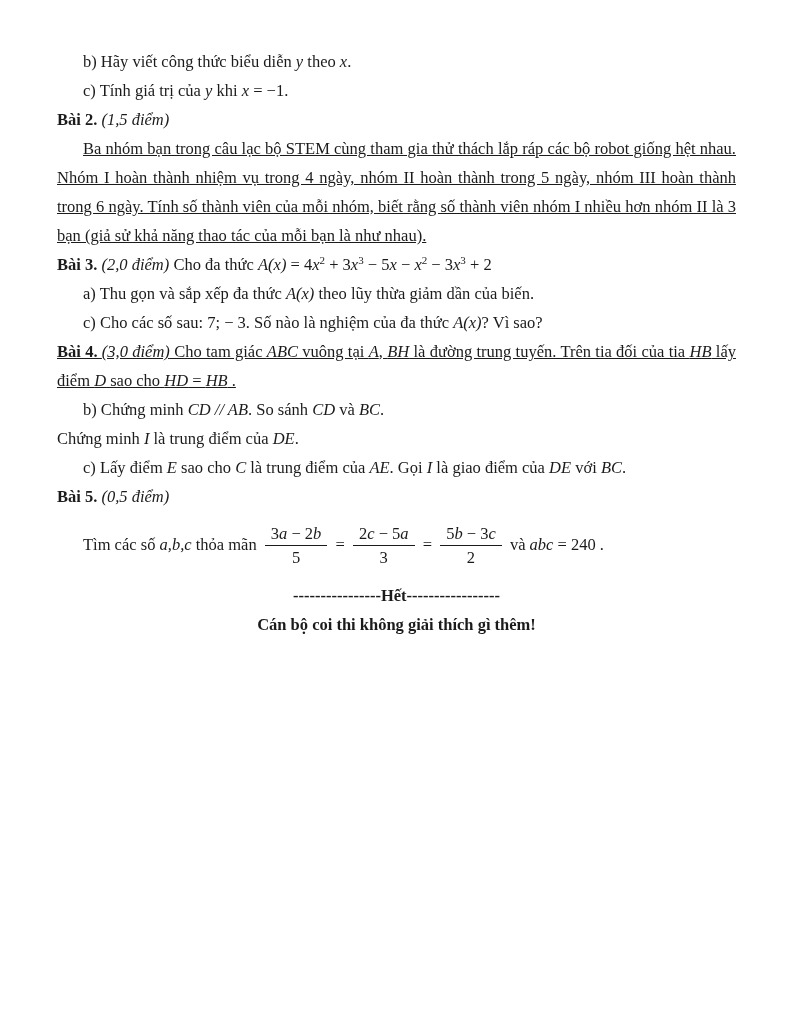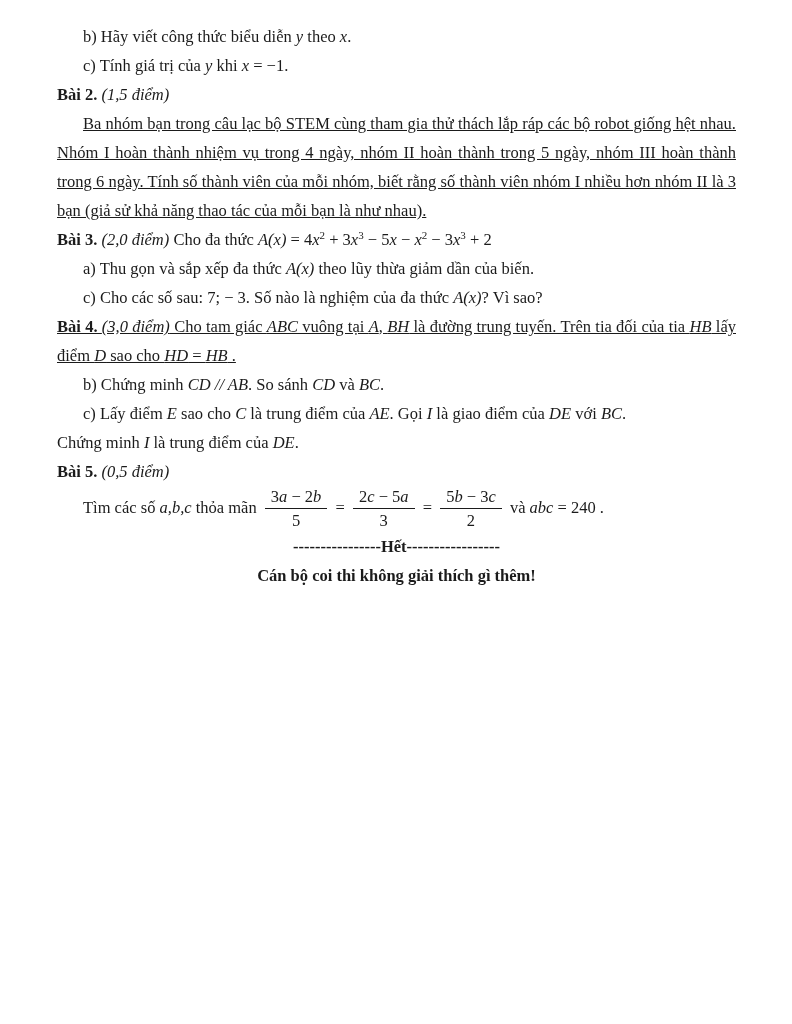--- a/index.html
+++ b/index.html
@@ -1,52 +1,52 @@
 <!DOCTYPE html>
 <html><head>
 <meta charset="utf-8">
 <style>
   html,body{margin:0;padding:0;background:#ffffff;}
   .page{
     width:792px;height:1024px;box-sizing:border-box;
     background:#ffffff;color:#1b1b1b;
     font-family:"Liberation Serif","DejaVu Serif",serif;
     font-size:16.5px;line-height:29px;
-    padding:22px 56px 0 57px;overflow:hidden;
+    padding:47px 56px 0 57px;overflow:hidden;
   }
   p.line{margin:0;}
   .item{padding-left:26px;}
   .sp{margin-top:3px;}
   .para{text-align:justify;text-indent:26px;text-decoration:underline;}
   .just{text-align:justify;text-decoration:underline;}
   .math{padding-left:26px;margin-top:12px;margin-bottom:8px;}
   .center{text-align:center;}
   .sep{margin-top:32px;}
   .rs-i{font-style:italic;}
   .rs-b{font-weight:bold;}
   .rs-bi{font-weight:bold;margin-top:12px;}
   sup{font-size:11px;line-height:0;}
-  .frac{display:inline-block;vertical-align:middle;text-align:center;margin:0 4px;line-height:1.3;}
+  .frac{display:inline-block;vertical-align:middle;text-align:center;margin:12px 4px;line-height:1.3;}
   .frac .num{display:block;border-bottom:1.5px solid #1b1b1b;padding:0 6px 1px;}
   .frac .den{display:block;padding-top:1px;}
 </style>
 </head>
 <body>
 
 <div class="page">
   <div id="doc">
       <p class="line item"><span>b) Hãy viết công thức biểu diễn </span><span class="rs-i">y</span><span> theo </span><span class="rs-i">x</span><span>.</span></p>
       <p class="line item"><span>c) Tính giá trị của </span><span class="rs-i">y</span><span> khi </span><span class="rs-i">x</span><span> = −1.</span></p>
       <p class="line heading"><span class="rs-b">Bài 2. </span><span class="rs-i">(1,5 điểm)</span></p>
       <p class="line para"><span>Ba nhóm bạn trong câu lạc bộ STEM cùng tham gia thử thách lắp ráp các bộ robot giống hệt nhau. Nhóm I hoàn thành nhiệm vụ trong 4 ngày, nhóm II hoàn thành trong 5 ngày, nhóm III hoàn thành trong 6 ngày. Tính số thành viên của mỗi nhóm, biết rằng số thành viên nhóm I nhiều hơn nhóm II là 3 bạn (giả sử khả năng thao tác của mỗi bạn là như nhau).</span></p>
       <p class="line heading sp"><span class="rs-b">Bài 3. </span><span class="rs-i">(2,0 điểm)</span><span> Cho đa thức </span><span class="rs-i">A(x)</span><span> = 4</span><span class="rs-i">x</span><sup>2</sup><span> + 3</span><span class="rs-i">x</span><sup>3</sup><span> − 5</span><span class="rs-i">x</span><span> − </span><span class="rs-i">x</span><sup>2</sup><span> − 3</span><span class="rs-i">x</span><sup>3</sup><span> + 2</span></p>
       <p class="line item sp"><span>a) Thu gọn và sắp xếp đa thức </span><span class="rs-i">A(x)</span><span> theo lũy thừa giảm dần của biến.</span></p>
       <p class="line item sp"><span>c) Cho các số sau: 7; − 3. Số nào là nghiệm của đa thức </span><span class="rs-i">A(x)</span><span>? Vì sao?</span></p>
       <p class="line heading just sp"><span class="rs-b">Bài 4. </span><span class="rs-i">(3,0 điểm)</span><span> Cho tam giác </span><span class="rs-i">ABC</span><span> vuông tại </span><span class="rs-i">A</span><span>, </span><span class="rs-i">BH</span><span> là đường trung tuyến. Trên tia đối của tia </span><span class="rs-i">HB</span><span> lấy điểm </span><span class="rs-i">D</span><span> sao cho </span><span class="rs-i">HD</span><span> = </span><span class="rs-i">HB</span><span> .</span></p>
       <p class="line item sp"><span>b) Chứng minh </span><span class="rs-i">CD</span><span class="rs-i"> // </span><span class="rs-i">AB</span><span>. So sánh </span><span class="rs-i">CD</span><span> và </span><span class="rs-i">BC</span><span>.</span></p>
+      <p class="line cont"><span>Chứng minh </span><span class="rs-i">I</span><span> là trung điểm của </span><span class="rs-i">DE</span><span>.</span></p>
       <p class="line item sp"><span>c) Lấy điểm </span><span class="rs-i">E</span><span> sao cho </span><span class="rs-i">C</span><span>  là trung điểm của </span><span class="rs-i">AE</span><span>. Gọi </span><span class="rs-i">I</span><span> là giao điểm của </span><span class="rs-i">DE</span><span> với </span><span class="rs-i">BC</span><span>.</span></p>
-      <p class="line cont"><span>Chứng minh </span><span class="rs-i">I</span><span> là trung điểm của </span><span class="rs-i">DE</span><span>.</span></p>
       <p class="line heading"><span class="rs-b">Bài 5. </span><span class="rs-i">(0,5 điểm)</span></p>
       <p class="line math"><span>Tìm các số </span><span class="rs-i">a,b,c</span><span> thỏa mãn </span><span class="frac"><span class="num"><span>3</span><span class="rs-i">a</span><span> − 2</span><span class="rs-i">b</span></span><span class="den"><span>5</span></span></span><span> = </span><span class="frac"><span class="num"><span>2</span><span class="rs-i">c</span><span> − 5</span><span class="rs-i">a</span></span><span class="den"><span>3</span></span></span><span> = </span><span class="frac"><span class="num"><span>5</span><span class="rs-i">b</span><span> − 3</span><span class="rs-i">c</span></span><span class="den"><span>2</span></span></span><span> và </span><span class="rs-i">abc</span><span> = 240 .</span></p>
       <p class="line center sep"><span class="rs-b">----------------</span><span class="rs-b">Hết</span><span class="rs-b">-----------------</span></p>
       <p class="line center"><span class="rs-bi">Cán bộ coi thi không giải thích gì thêm!</span></p>
     </div>
 </div>
 
 </body></html>

